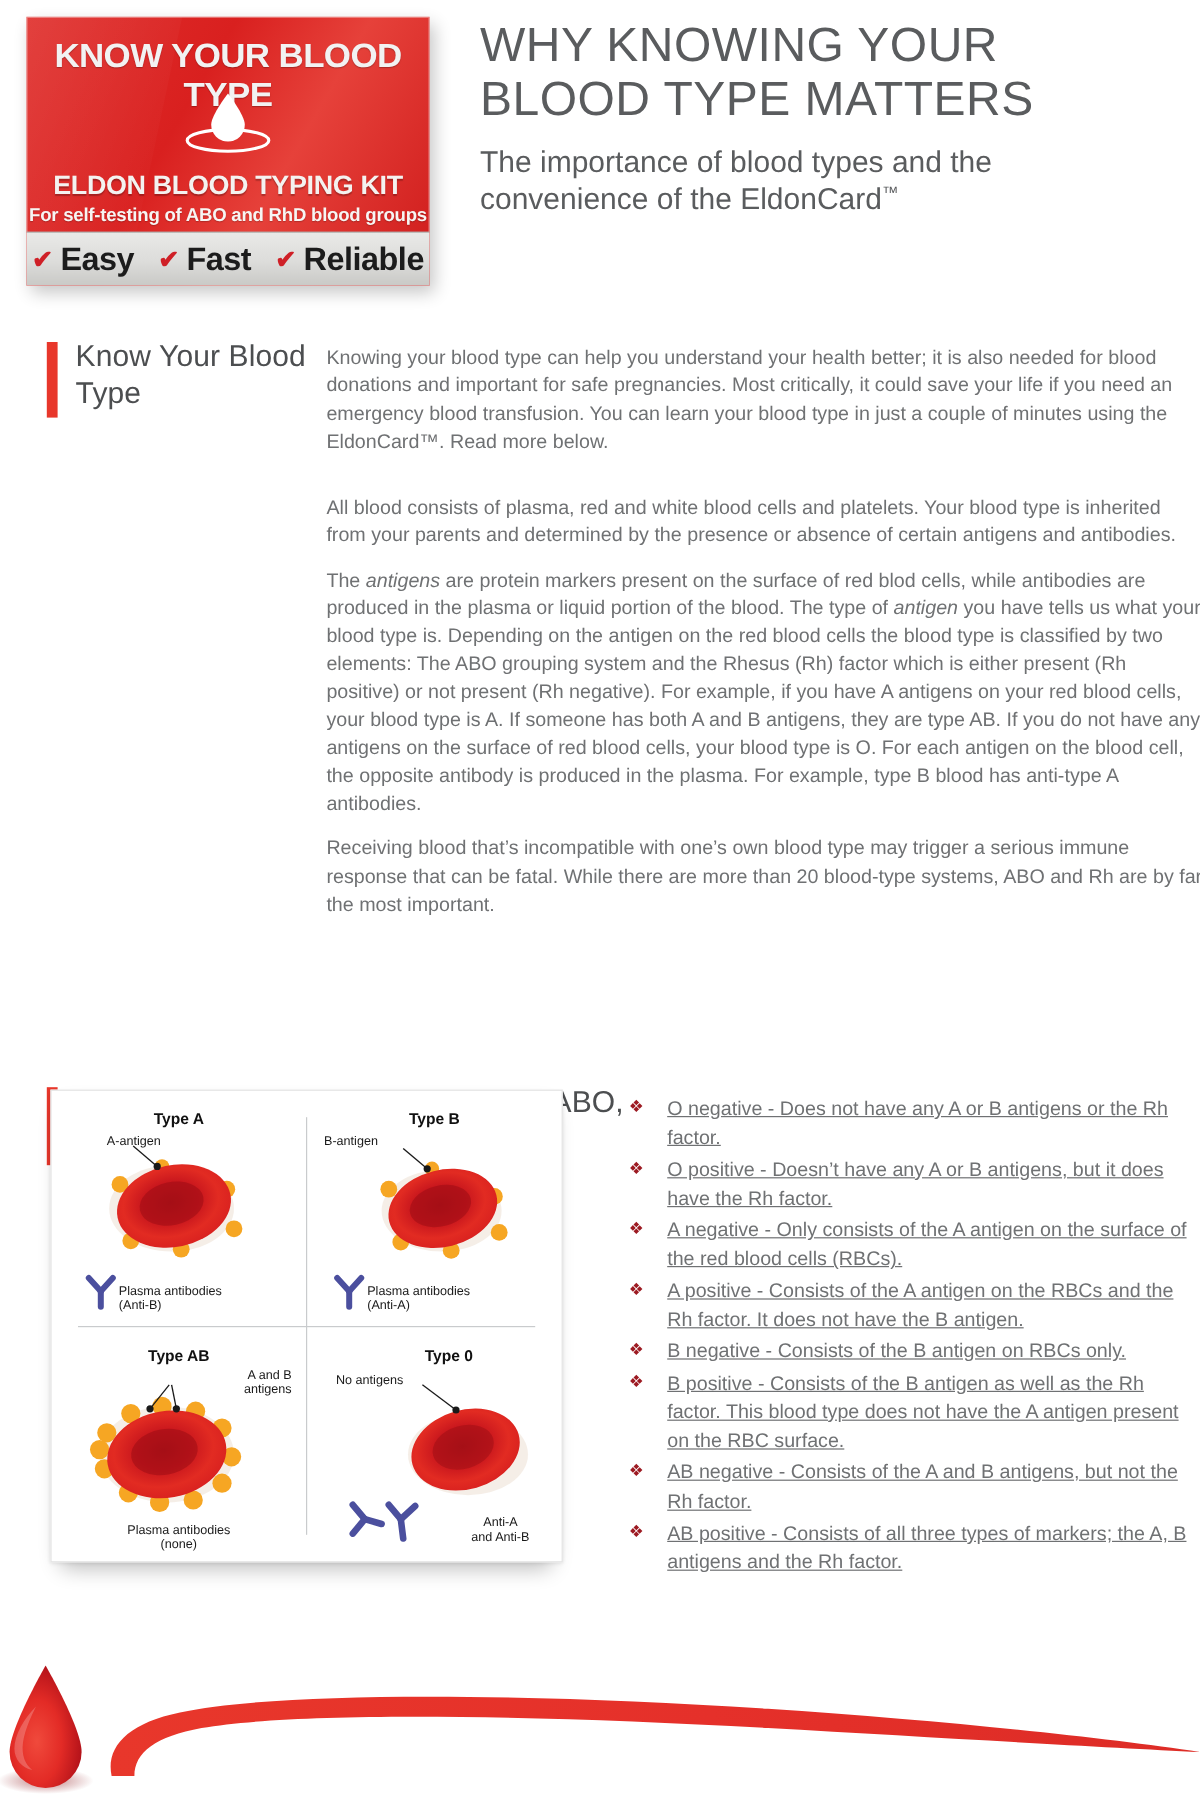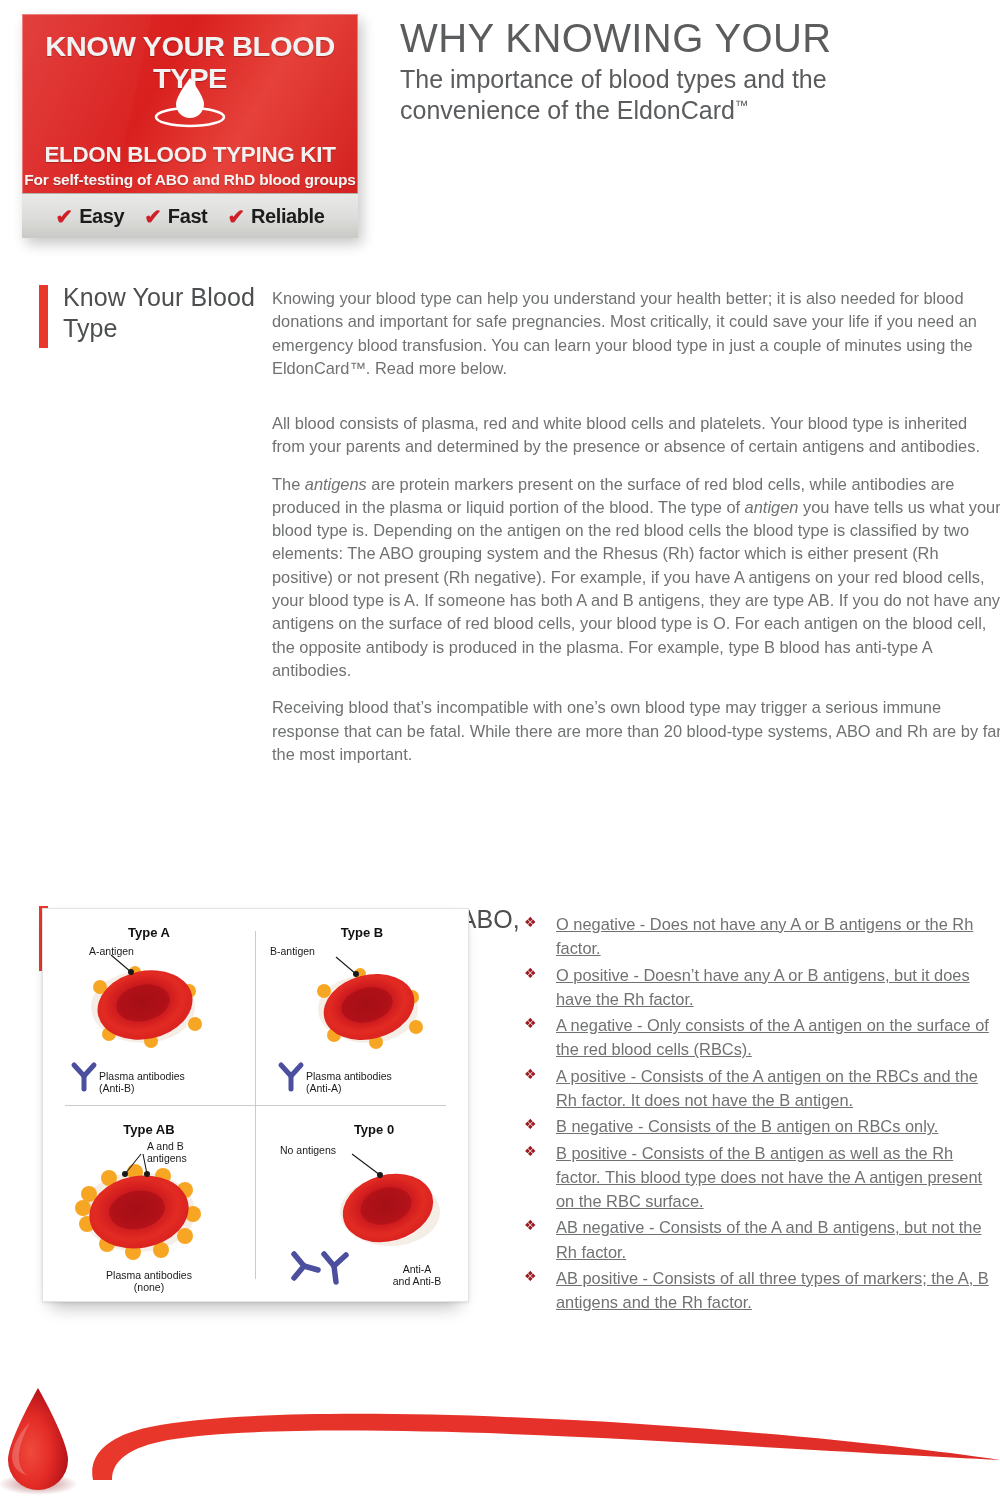--- a/index.html
+++ b/index.html
@@ -60,30 +60,30 @@
   }
   .pb-strip{
     position:absolute;left:0;bottom:0;width:336px;height:44px;
     background:linear-gradient(180deg,#e9e9e7 0%,#dcdcda 55%,#c9c9c6 100%);
     display:flex;align-items:center;justify-content:center;gap:20px;
     border-top:1px solid rgba(0,0,0,.12);
   }
   .pb-feat{display:flex;align-items:center;gap:6px;}
   .pb-check{color:#cf2027;font-size:21px;font-weight:bold;line-height:1;}
   .pb-feat-label{
-    font-weight:bold;font-size:20px;color:#1c1c1c;letter-spacing:-.4px;
+    font-weight:bold;font-size:27px;color:#1c1c1c;letter-spacing:-.4px;
   }
 
   .head-text{position:absolute;left:400px;top:16px;width:590px;text-align:left;}
   .head-title{
     font-size:40px;line-height:1.12;color:#5a5c5e;font-weight:400;
     letter-spacing:.4px;
   }
   .head-sub{
-    margin-top:3px;font-size:25px;line-height:1.26;color:#5a5c5e;
+    margin-top:14px;font-size:25px;line-height:1.26;color:#5a5c5e;
     font-weight:400;letter-spacing:0;
   }
   .head-sub sup{font-size:.55em;vertical-align:super;}
 
   
   .sec{position:absolute;}
   .sec-head{position:relative;padding-left:24px;}
   .sec-bar{
     position:absolute;left:0;top:3px;width:9px;height:100%;
     background:#e8372b;
@@ -186,20 +186,21 @@
             <span class="pb-check">✔</span>
             <span class="pb-feat-label">Reliable</span>
           </div>
         </div>
       </div>
     </div>
 
     <div class="head-text">
       <div class="head-title">
         <div>WHY KNOWING YOUR</div>
+        <div>BLOOD TYPE MATTERS</div>
       </div>
       <div class="head-sub">
         <div>The importance of blood types and the</div>
         <div><span>convenience of the EldonCard</span><sup>™</sup></div>
       </div>
     </div>
   </div>
 
   <div class="sec sec-head" id="sec-know">
     <div class="sec-bar"></div>
@@ -299,21 +300,21 @@
           </g>
         </svg>
         <div class="q-bottom" style="left:50px;right:0;bottom:10px;text-align:left;">
           <div>Plasma antibodies</div>
           <div>(Anti-A)</div>
         </div>
       </div>
 
       <div class="quad q-bl">
         <div class="q-title">Type AB</div>
-        <div class="q-note" style="left:104px;top:34px;width:96px;">
+        <div class="q-note" style="left:104px;top:34px;text-align:right;width:96px;">
           <div>A and B</div>
           <div>antigens</div>
         </div>
         <svg class="q-cell" style="left:0;top:34px;" width="212" height="125" viewBox="0 0 212 125">
           <defs>
             <radialGradient id="rbcAB" cx="48%" cy="45%" r="58%">
               <stop offset="0%" stop-color="#b01119"></stop>
               <stop offset="38%" stop-color="#c8161d"></stop>
               <stop offset="72%" stop-color="#e22b22"></stop>
               <stop offset="100%" stop-color="#d8201f"></stop>

